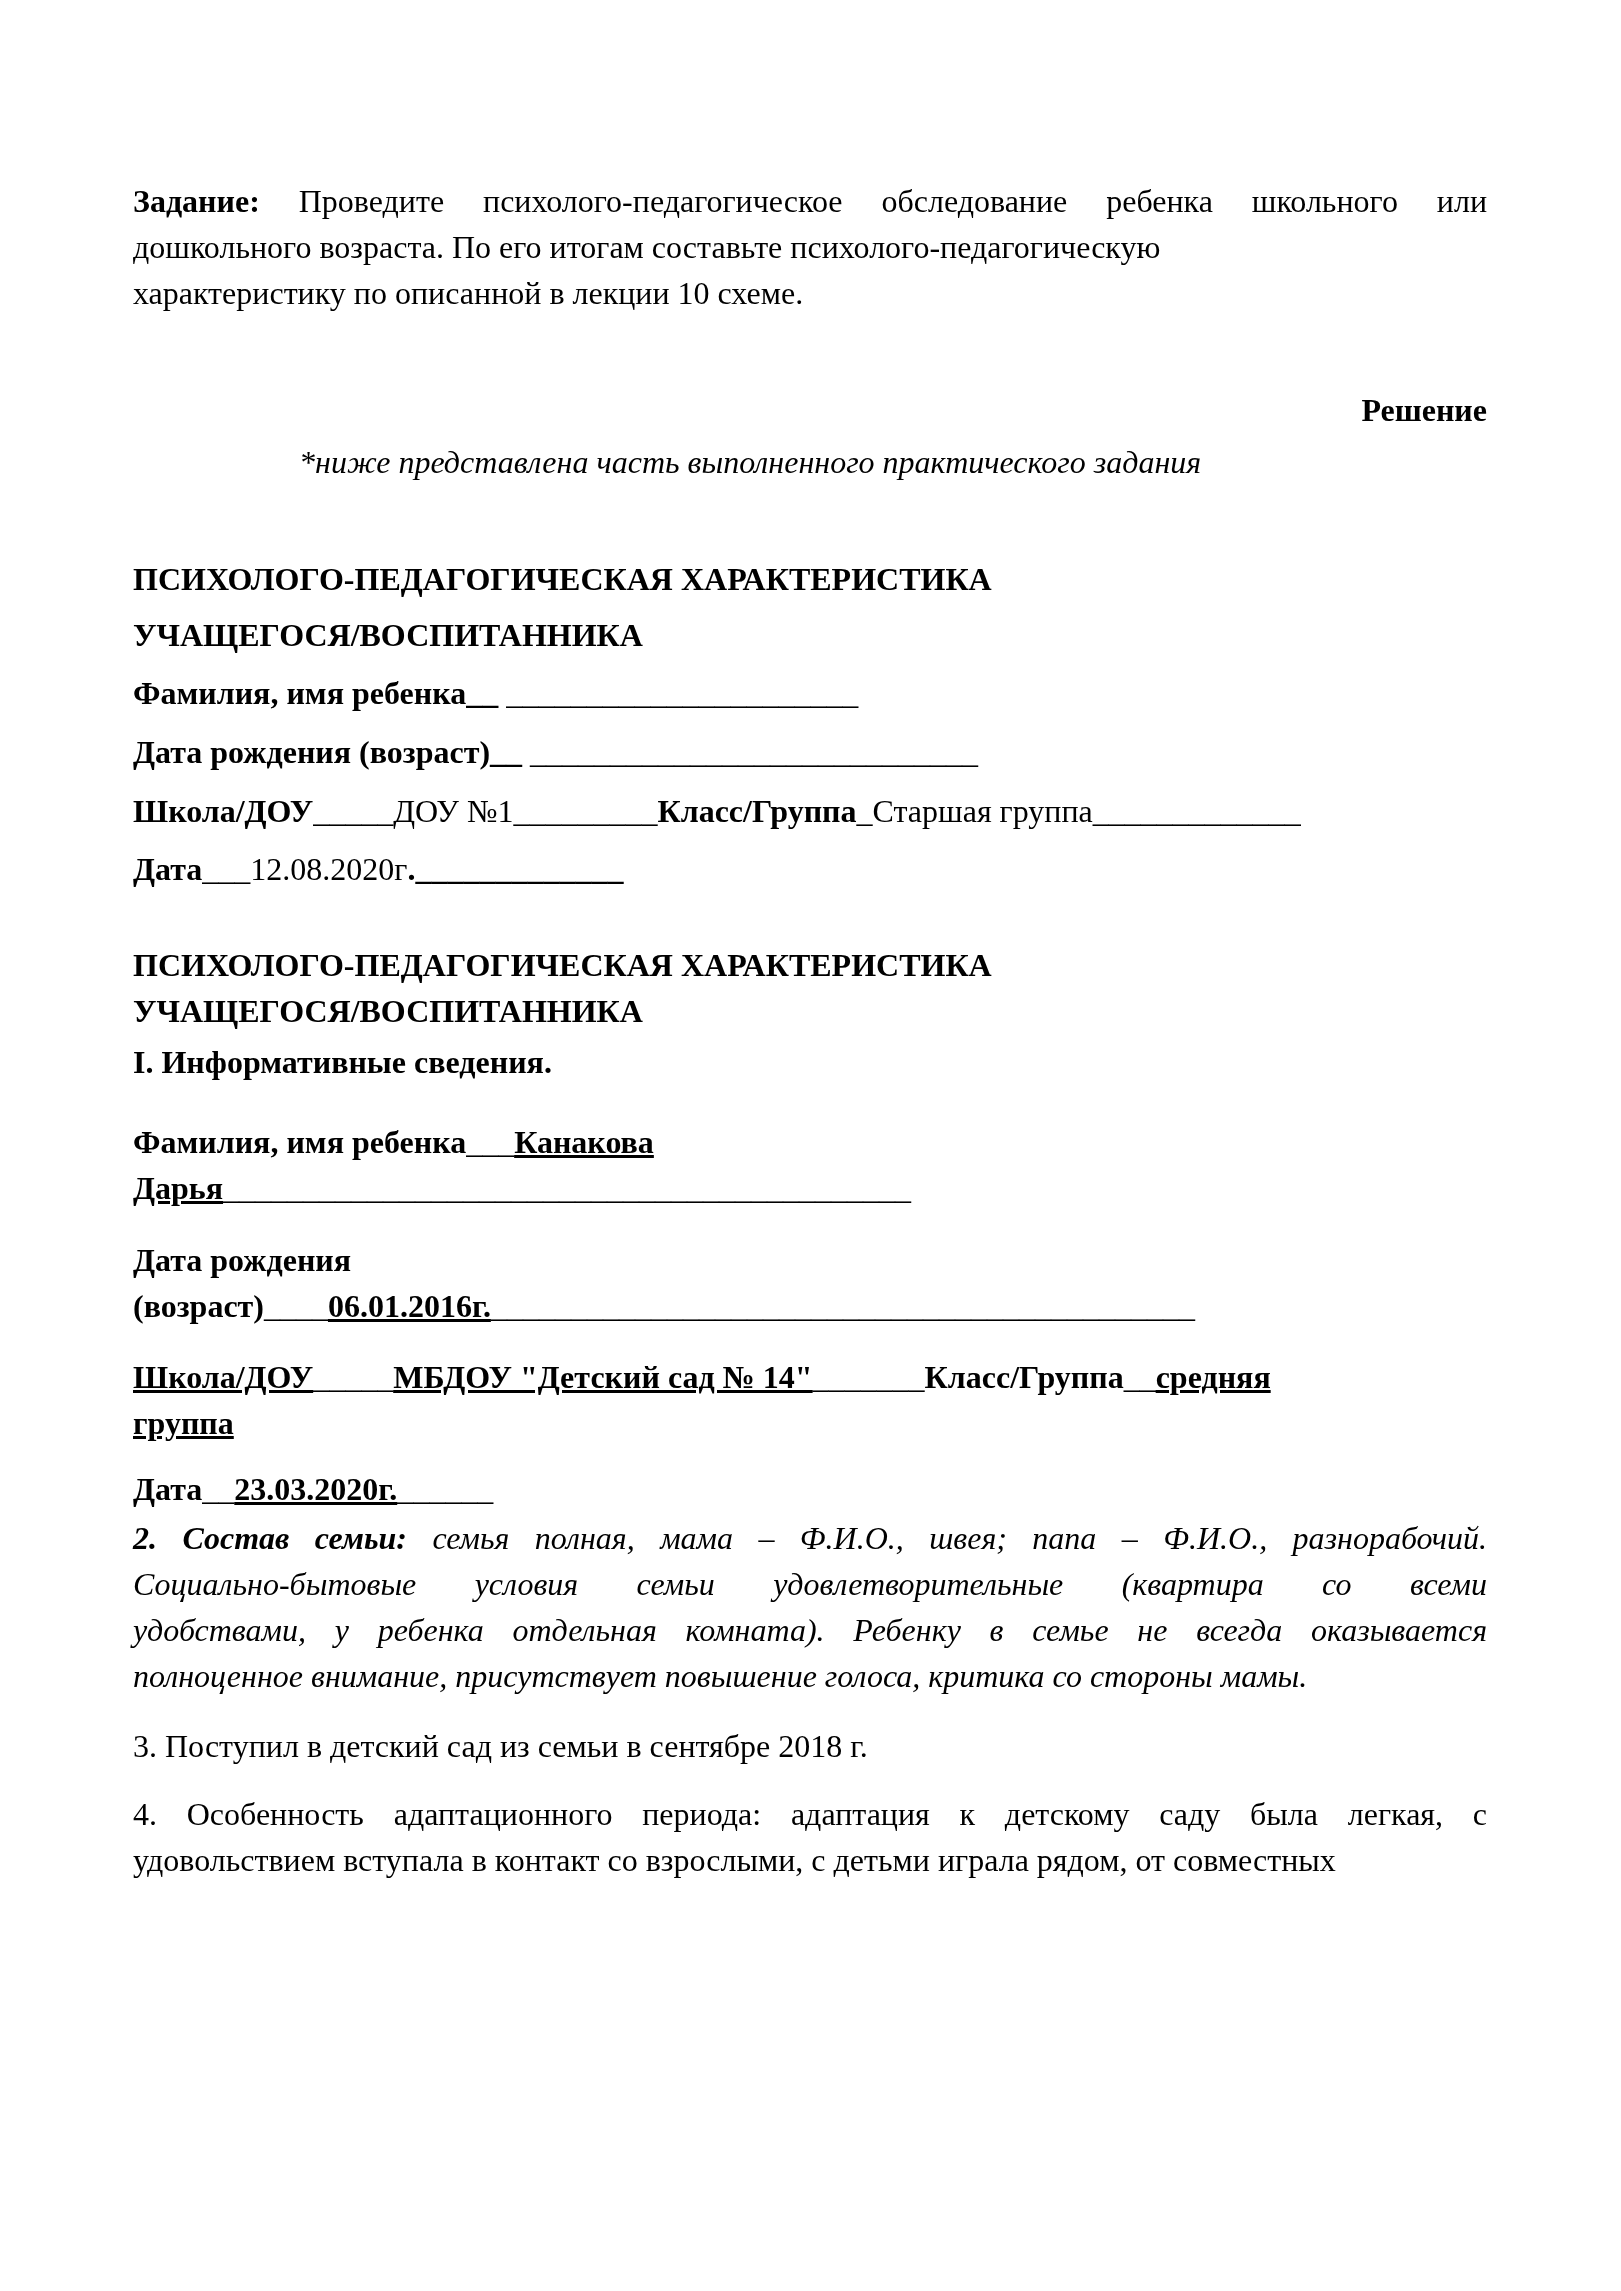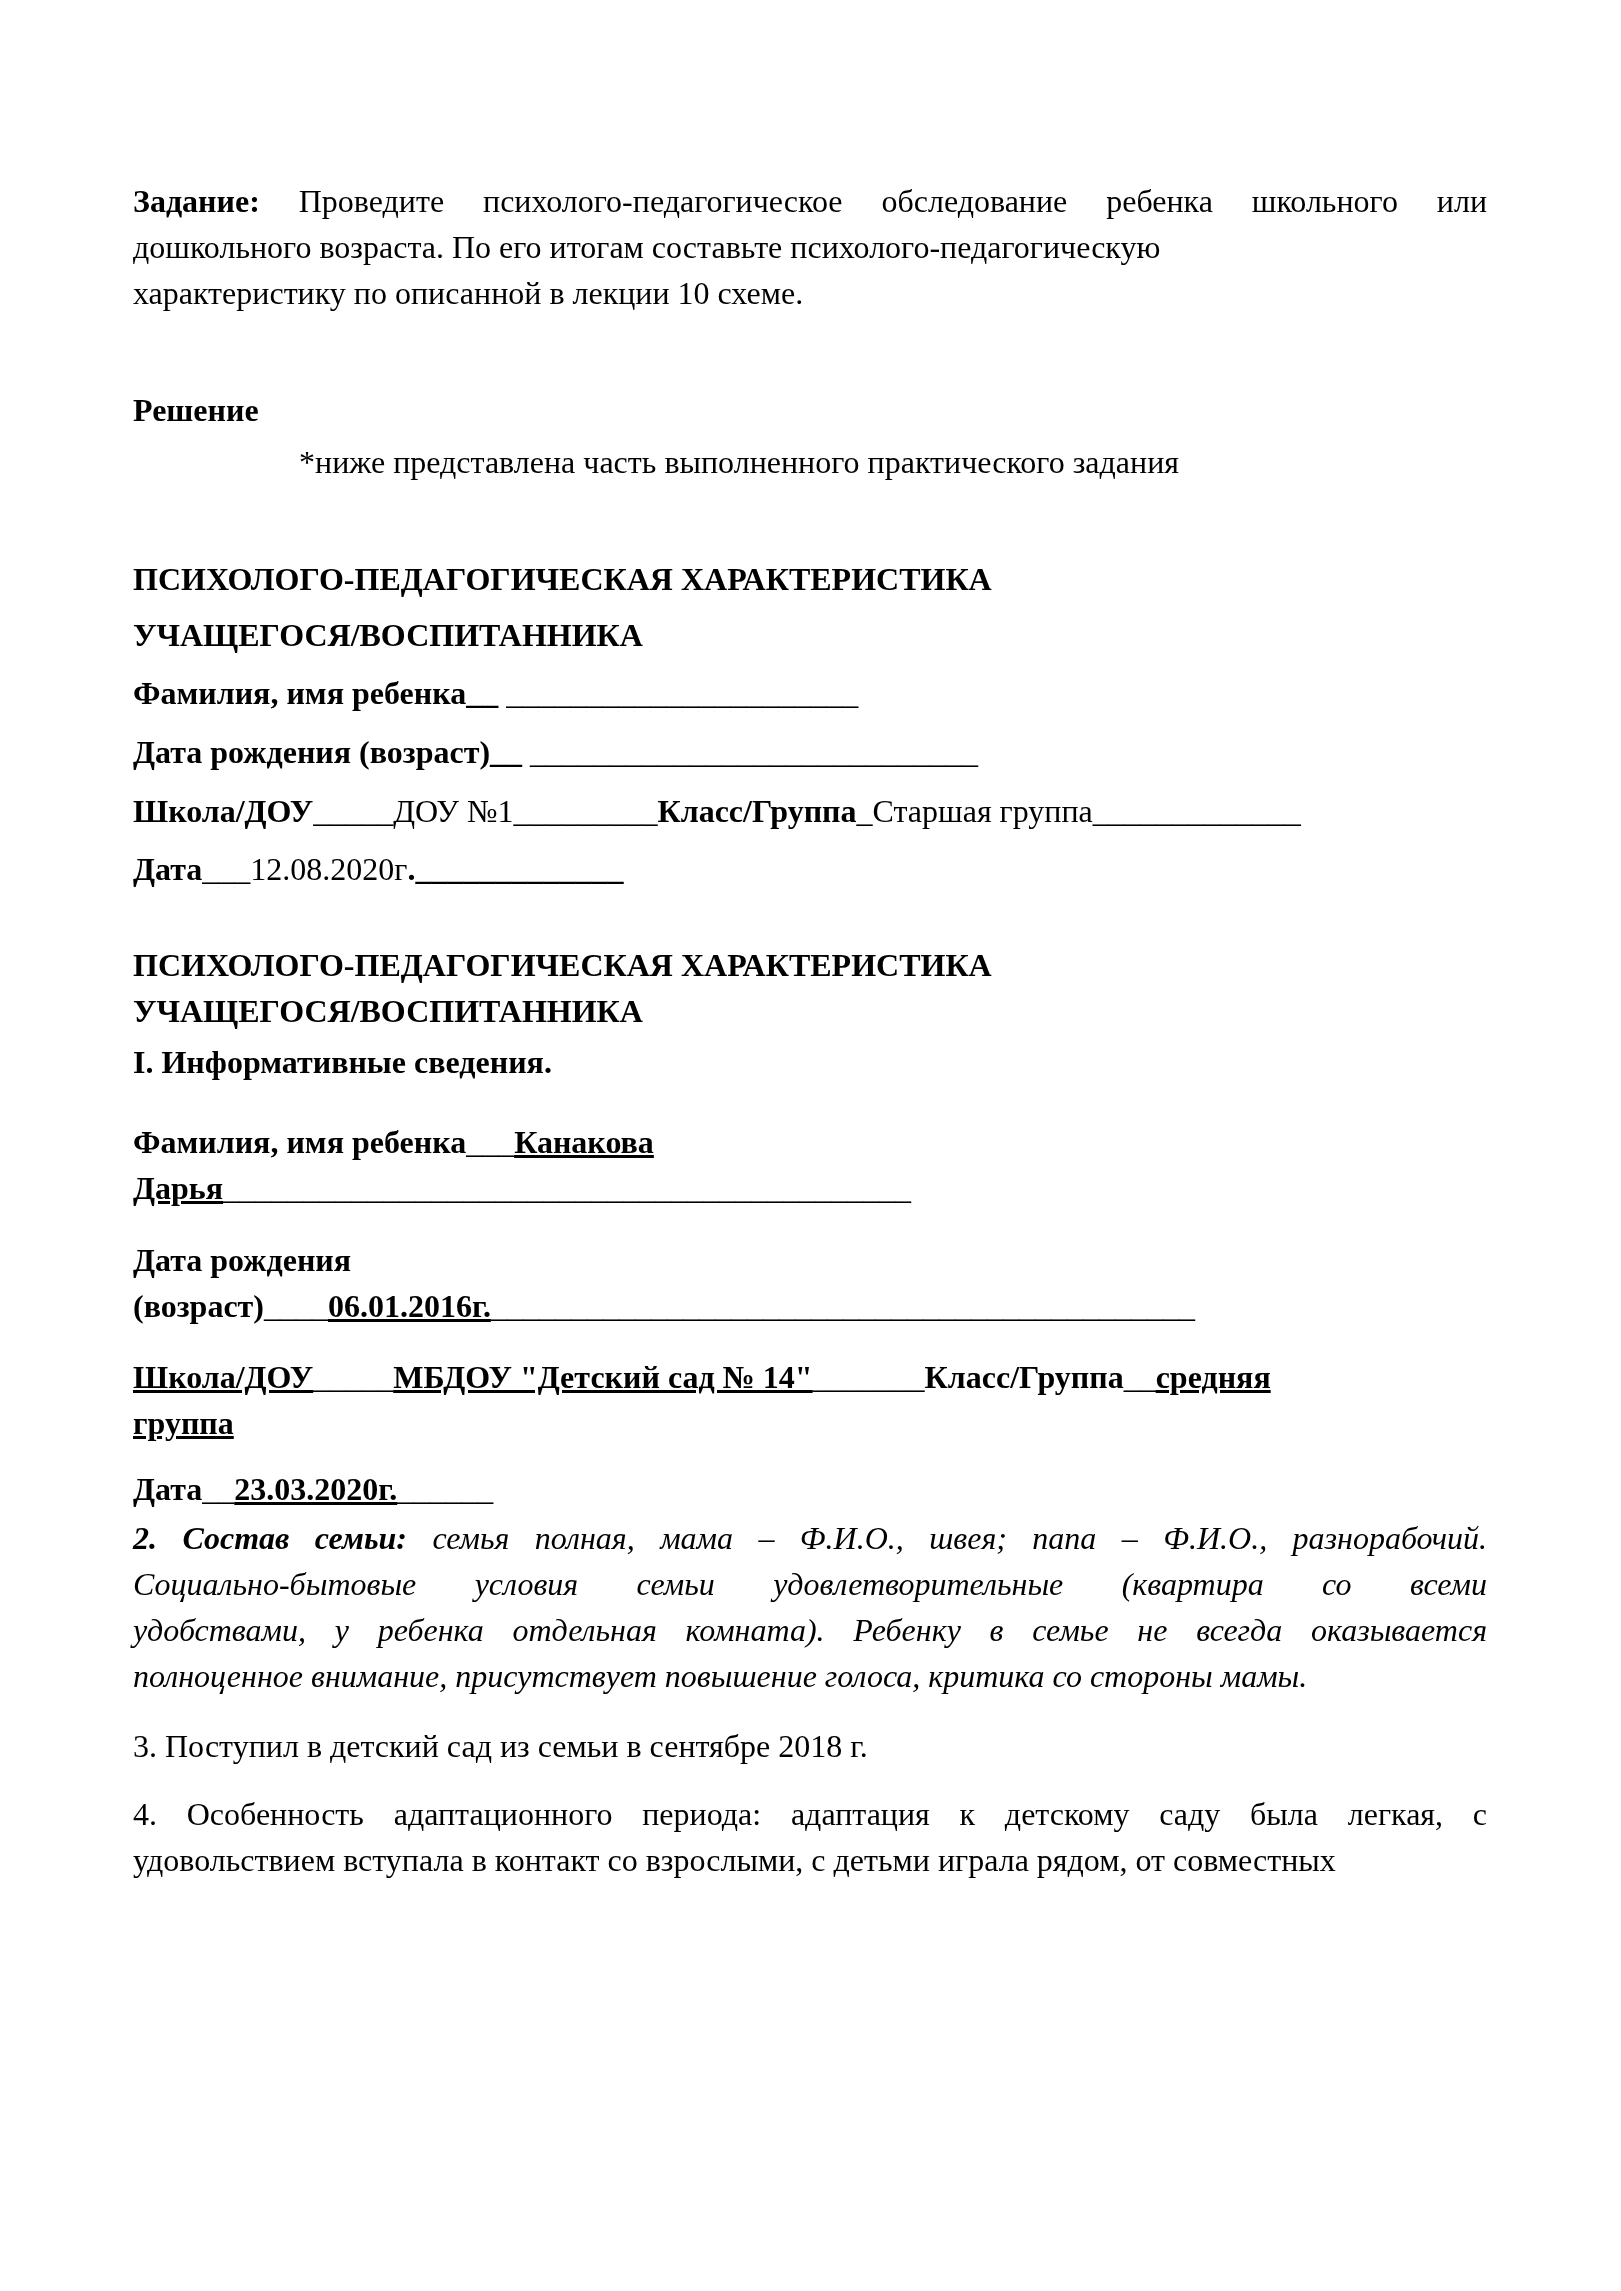--- a/index.html
+++ b/index.html
@@ -18,22 +18,22 @@
     width: 1621px;
     height: 1675px;
     padding: 178px 134px 0 133px;
   }
   .line { min-height: 46px; }
   .b { font-weight: bold; }
   .u { text-decoration: underline; }
   
   .jl { text-align: justify; text-align-last: justify; }
 
-  .reshenie   { margin-top: 71px; font-weight: bold; text-align: left; }
-  .note       { margin-top: 5.9px;  margin-left: 166px; }
+  .reshenie   { margin-top: 71px; font-weight: bold; text-align: right; }
+  .note       { margin-top: 5.9px;  margin-left: 166px; font-style: italic; }
   .t1a        { margin-top: 71px; font-weight: bold; }
   .t1b        { margin-top: 9.8px; font-weight: bold; }
   .fa         { margin-top: 12.7px; }
   .h2block    { margin-top: 50px; font-weight: bold; }
   .sec        { margin-top: 5px; font-weight: bold; }
   .fam        { margin-top: 34px; }
   .birth      { margin-top: 25.5px; }
   .school     { margin-top: 25.5px; }
   .date2      { margin-top: 20px; }
   .p2         { margin-top: 3px; font-style: italic; }

